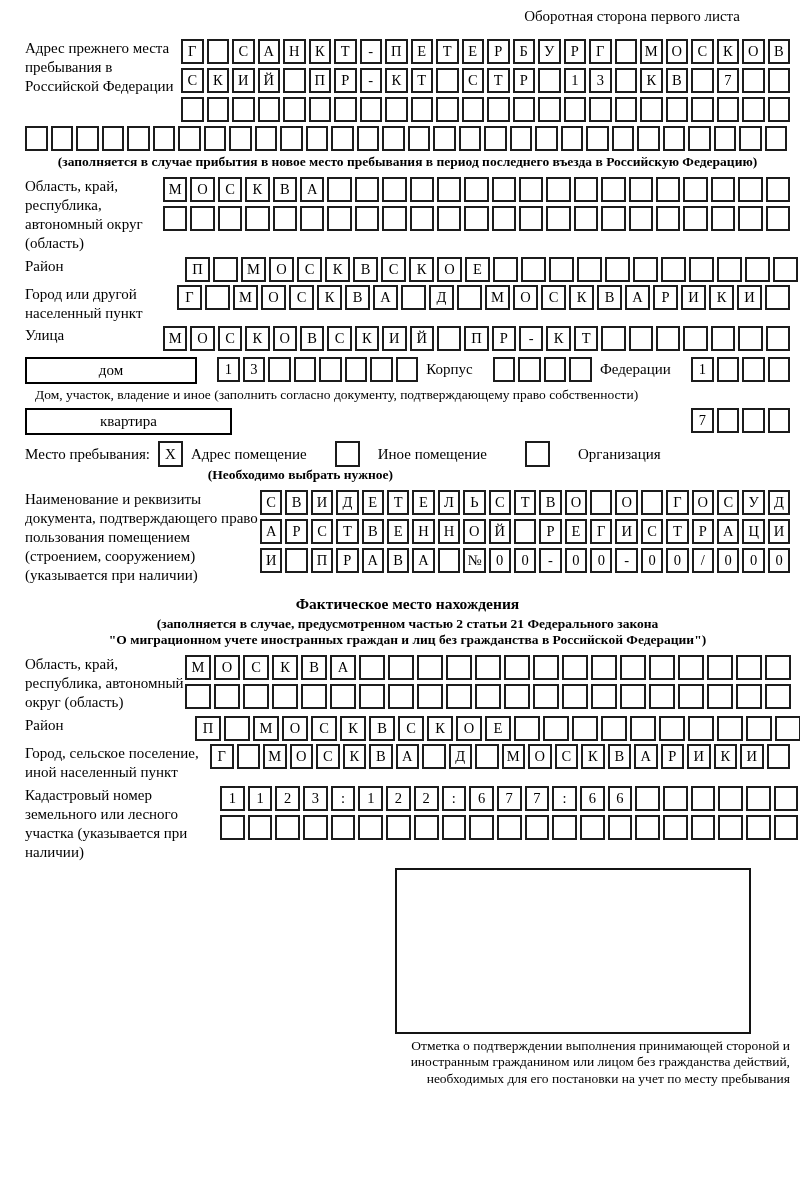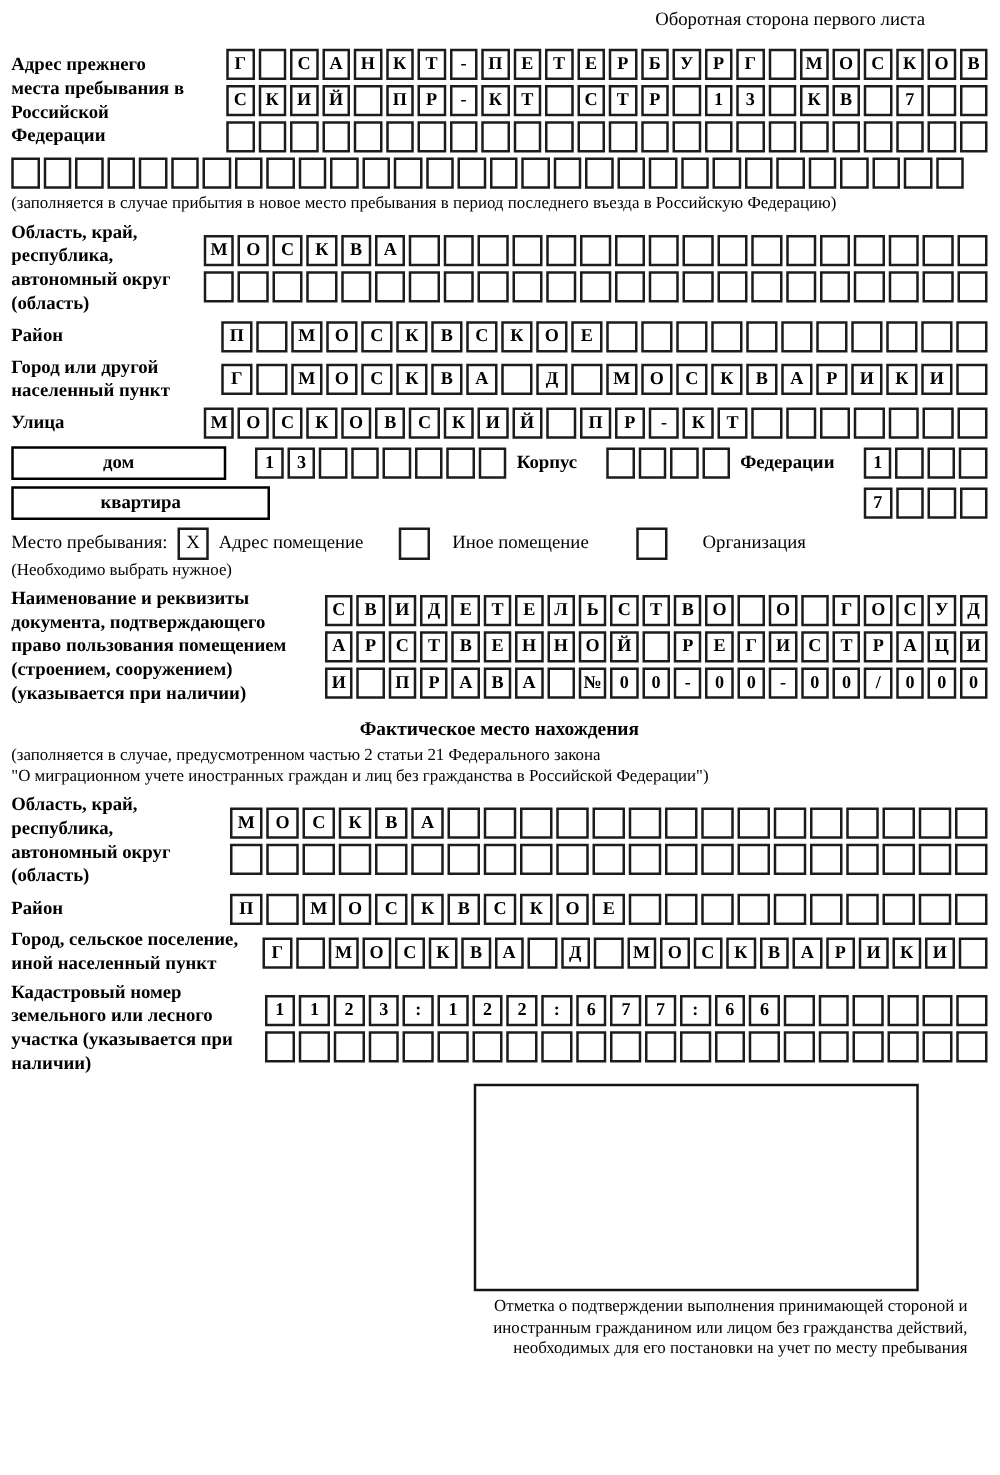--- a/index.html
+++ b/index.html
@@ -1,42 +1,42 @@
 <!DOCTYPE html>
 <html><head>
 <meta charset="utf-8">
 <style>
   html,body{margin:0;padding:0;background:#fff;color:#000;}
   body{width:800px;height:1180px;overflow:hidden;font-family:"Liberation Serif", serif;}
-  .page{box-sizing:border-box;width:800px;height:1180px;padding:8px 10px 0 9px;position:relative;}
+  .page{box-sizing:border-box;width:800px;height:1180px;padding:8px 10px 0 25px;position:relative;}
   .header-note{text-align:right;font-size:15px;padding-right:50px;}
-  .block{display:flex;align-items:center;font-weight:bold;}
+  .block{display:flex;align-items:flex-start;}
   .label{font-size:15px;line-height:19px;flex:0 0 auto;}
   .rows{margin-left:auto;display:flex;flex-direction:column;gap:4px;}
   .cells{display:flex;gap:3px;}
   .block > .cells{margin-left:auto;}
   .cell{box-sizing:border-box;flex:0 0 var(--cw,22.5px);width:var(--cw,22.5px);height:25px;
         border:2px solid #1c1c1c;display:flex;align-items:center;justify-content:center;
         font-size:14.5px;line-height:1;}
   .fullrow{margin-top:4px;}
   .caption{font-size:13.5px;line-height:16.5px;}
-  .center{}
+  .center{text-align:center;font-weight:bold;}
   .section-title{font-weight:bold;text-align:center;font-size:15.5px;margin-top:5px;}
   .named-box{box-sizing:border-box;height:27px;border:2px solid #000000;display:flex;
              align-items:center;justify-content:center;font-size:15px;flex:0 0 auto;}
   .inline-label{font-size:15px;line-height:25px;flex:0 0 auto;}
   .checkbox{box-sizing:border-box;width:25px;height:26px;border:2px solid #1c1c1c;display:flex;
             align-items:center;justify-content:center;font-size:15px;flex:0 0 auto;}
   .stay-row{display:flex;align-items:center;margin-top:6px;}
   .stamp-box{box-sizing:border-box;width:356px;height:166px;border:2px solid #141414;
              margin-left:370px;margin-top:6px;background:#fff;}
   .stamp-caption{width:420px;margin-left:345px;margin-top:4px;text-align:right;
                  font-size:13.5px;line-height:16.5px;}
   .w138{width:138px;} .w150{width:150px;} .w160{width:160px;} .w185{width:185px;} .w235{width:235px;}
-  .mt3{margin-top:3px;} .mt4{margin-top:4px;} .mt5{margin-top:5px;} .mt6{margin-top:6px;} .mt10{margin-top:10px;} .mt14{margin-top:14px;}
+  .mt3{margin-top:3px;} .mt4{margin-top:4px;gap:10px;} .mt5{margin-top:5px;} .mt6{margin-top:6px;} .mt10{margin-top:10px;} .mt14{margin-top:14px;}
 </style>
 </head>
 <body>
 
 <div class="page">
 
   <div class="header-note">Оборотная сторона первого листа</div>
 
   <div class="block mt14">
     <div class="label w150">Адрес прежнего места пребывания в Российской Федерации</div>
@@ -317,20 +317,21 @@
         <div class="cell"></div>
       </div>
     <div class="inline-label">Федерации</div>
     <div class="cells">
         <div class="cell">1</div>
         <div class="cell"></div>
         <div class="cell"></div>
         <div class="cell"></div>
       </div>
   </div>
+  <div class="caption mt3" style="padding-left:10px;">Дом, участок, владение и иное (заполнить согласно документу, подтверждающему право собственности)</div>
 
   <div class="block mt5" style="gap:20px;">
     <div class="named-box" style="width:207px">квартира</div>
     <div class="cells">
         <div class="cell">7</div>
         <div class="cell"></div>
         <div class="cell"></div>
         <div class="cell"></div>
       </div>
   </div>

